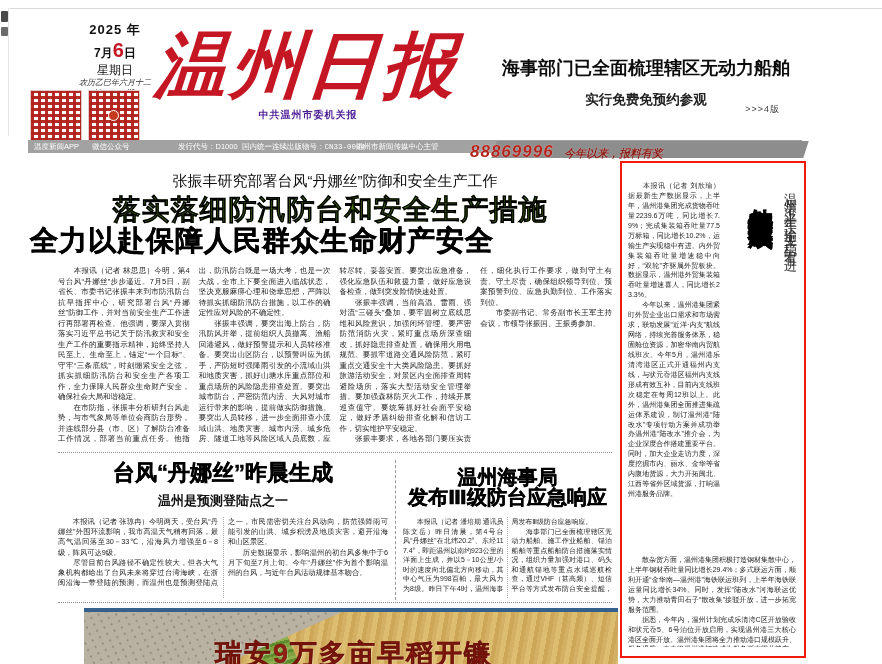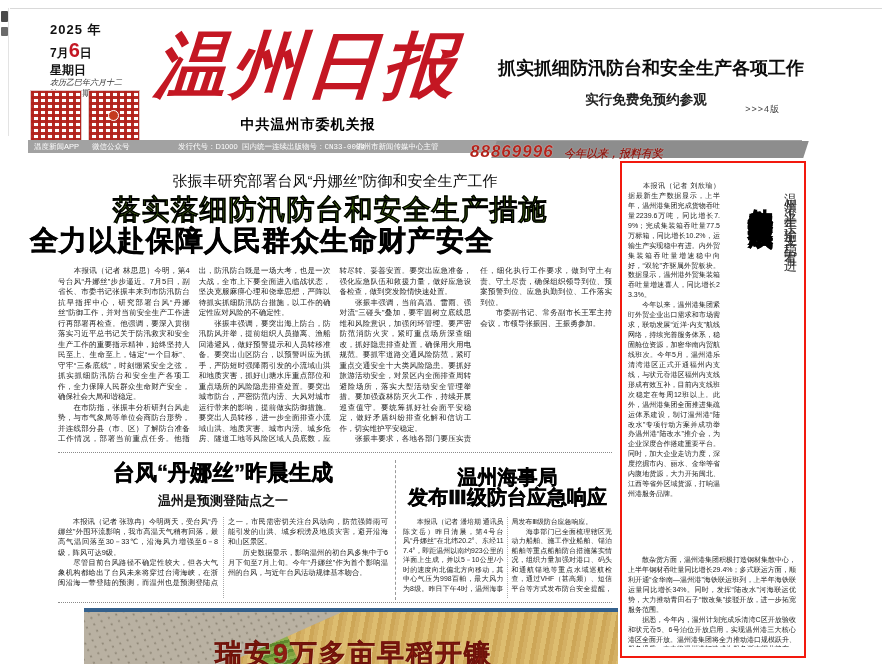--- a/index.html
+++ b/index.html
@@ -11,34 +11,34 @@
   }
   .abs{position:absolute;}
 
   
   .top-rule{left:10px;top:8px;width:872px;height:1px;background:#d9d9d9;}
   .edge-vline{left:8px;top:8px;width:1px;height:128px;background:#e3e3e3;}
   .edge-mark1{left:1px;top:11px;width:7px;height:11px;background:#4a4a4a;border-radius:1px;}
   .edge-mark2{left:1px;top:27px;width:7px;height:9px;background:#6a6a6a;border-radius:1px;}
 
   
-  .dateline{left:50px;top:22px;width:118px;line-height:1.25;}
+  .dateline{left:56px;top:22px;width:118px;text-align:center;line-height:1.25;}
   .dl-year{font-size:13px;font-weight:bold;letter-spacing:1px;}
   .dl-date{font-size:12px;font-weight:bold;}
   .dl-date .big6{font-size:20px;color:#c41723;font-weight:bold;}
-  .dl-week{font-size:12px;font-weight:bold;}
+  .dl-week{font-size:12px;font-weight:normal;}
   .dl-lunar{font-size:8px;color:#333;font-style:italic;font-family:"DejaVu Serif","Liberation Serif",serif;}
   .dl-issue{font-size:8.5px;color:#222;}
 
   
   .masthead{left:142px;top:16px;width:330px;height:100px;line-height:98px;text-align:center;
     color:#c41723;font-family:"DejaVu Serif","Liberation Serif",serif;
     font-size:72px;font-weight:bold;font-style:italic;letter-spacing:4px;
     transform:skewX(-4deg);white-space:nowrap;}
-  .masthead-sub{left:228px;top:108px;width:160px;text-align:center;color:#000000;font-size:14px;font-weight:bold;letter-spacing:1px;margin-top:8px;}
+  .masthead-sub{left:228px;top:108px;width:160px;text-align:center;color:#4c1d95;font-size:10px;font-weight:bold;letter-spacing:1px;}
 
   
   .qr{width:50px;height:50px;background-color:#fff;border:1px solid #e3c9c9;
     background-image:
       repeating-linear-gradient(0deg,rgba(178,32,26,.95) 0 3px,transparent 3px 6px),
       repeating-linear-gradient(90deg,rgba(178,32,26,.95) 0 3px,transparent 3px 7px);}
   .qr1{left:30px;top:90px;}
   .qr2{left:88px;top:90px;}
   .qr-dot{left:108px;top:110px;width:9px;height:9px;border-radius:50%;background:#c43a1e;border:1px solid #fff;}
 
@@ -130,21 +130,21 @@
   <div class="dl-issue">第25422期</div>
 </div>
 
 <div class="abs masthead">温州日报</div>
 <div class="abs masthead-sub">中共温州市委机关报</div>
 
 <div class="abs qr qr1"></div>
 <div class="abs qr qr2"></div>
 <div class="abs qr-dot"></div>
 
-<div class="abs tr-head">抓实抓细防汛防台和安全生产各项工作</div>
+<div class="abs tr-head">海事部门已全面梳理辖区无动力船舶</div>
 <div class="abs tr-sub">实行免费免预约参观</div>
 <div class="abs tr-pointer">&gt;&gt;&gt;4版</div>
 
 <div class="abs info-bar">
   <span class="ib0">温度新闻APP</span>
   <span class="ib1">微信公众号</span>
   <span class="ib2">发行代号：D1000</span>
   <span class="ib3">国内统一连续出版物号：CN33-0004</span>
   <span class="ib4">温州市新闻传媒中心主管</span>
 </div>

